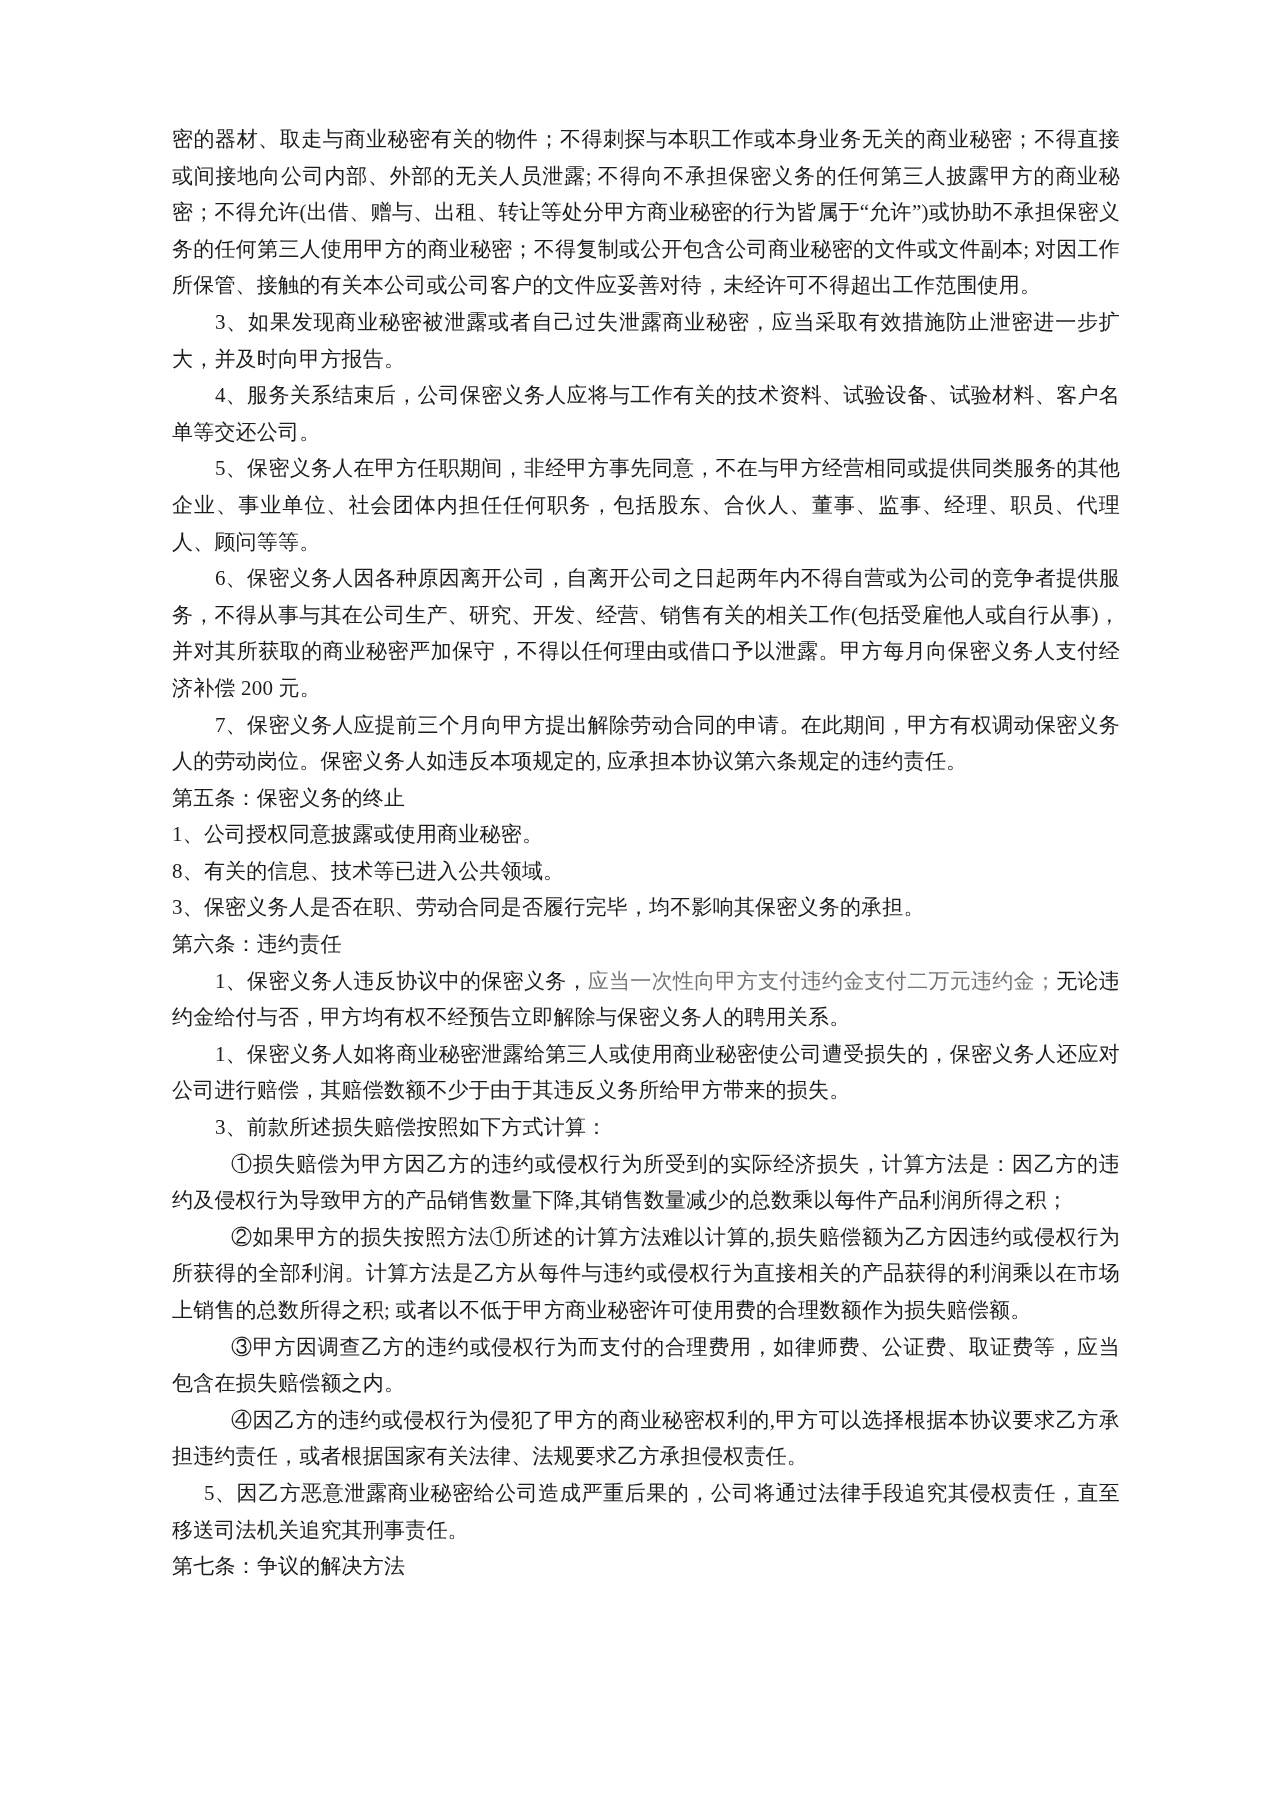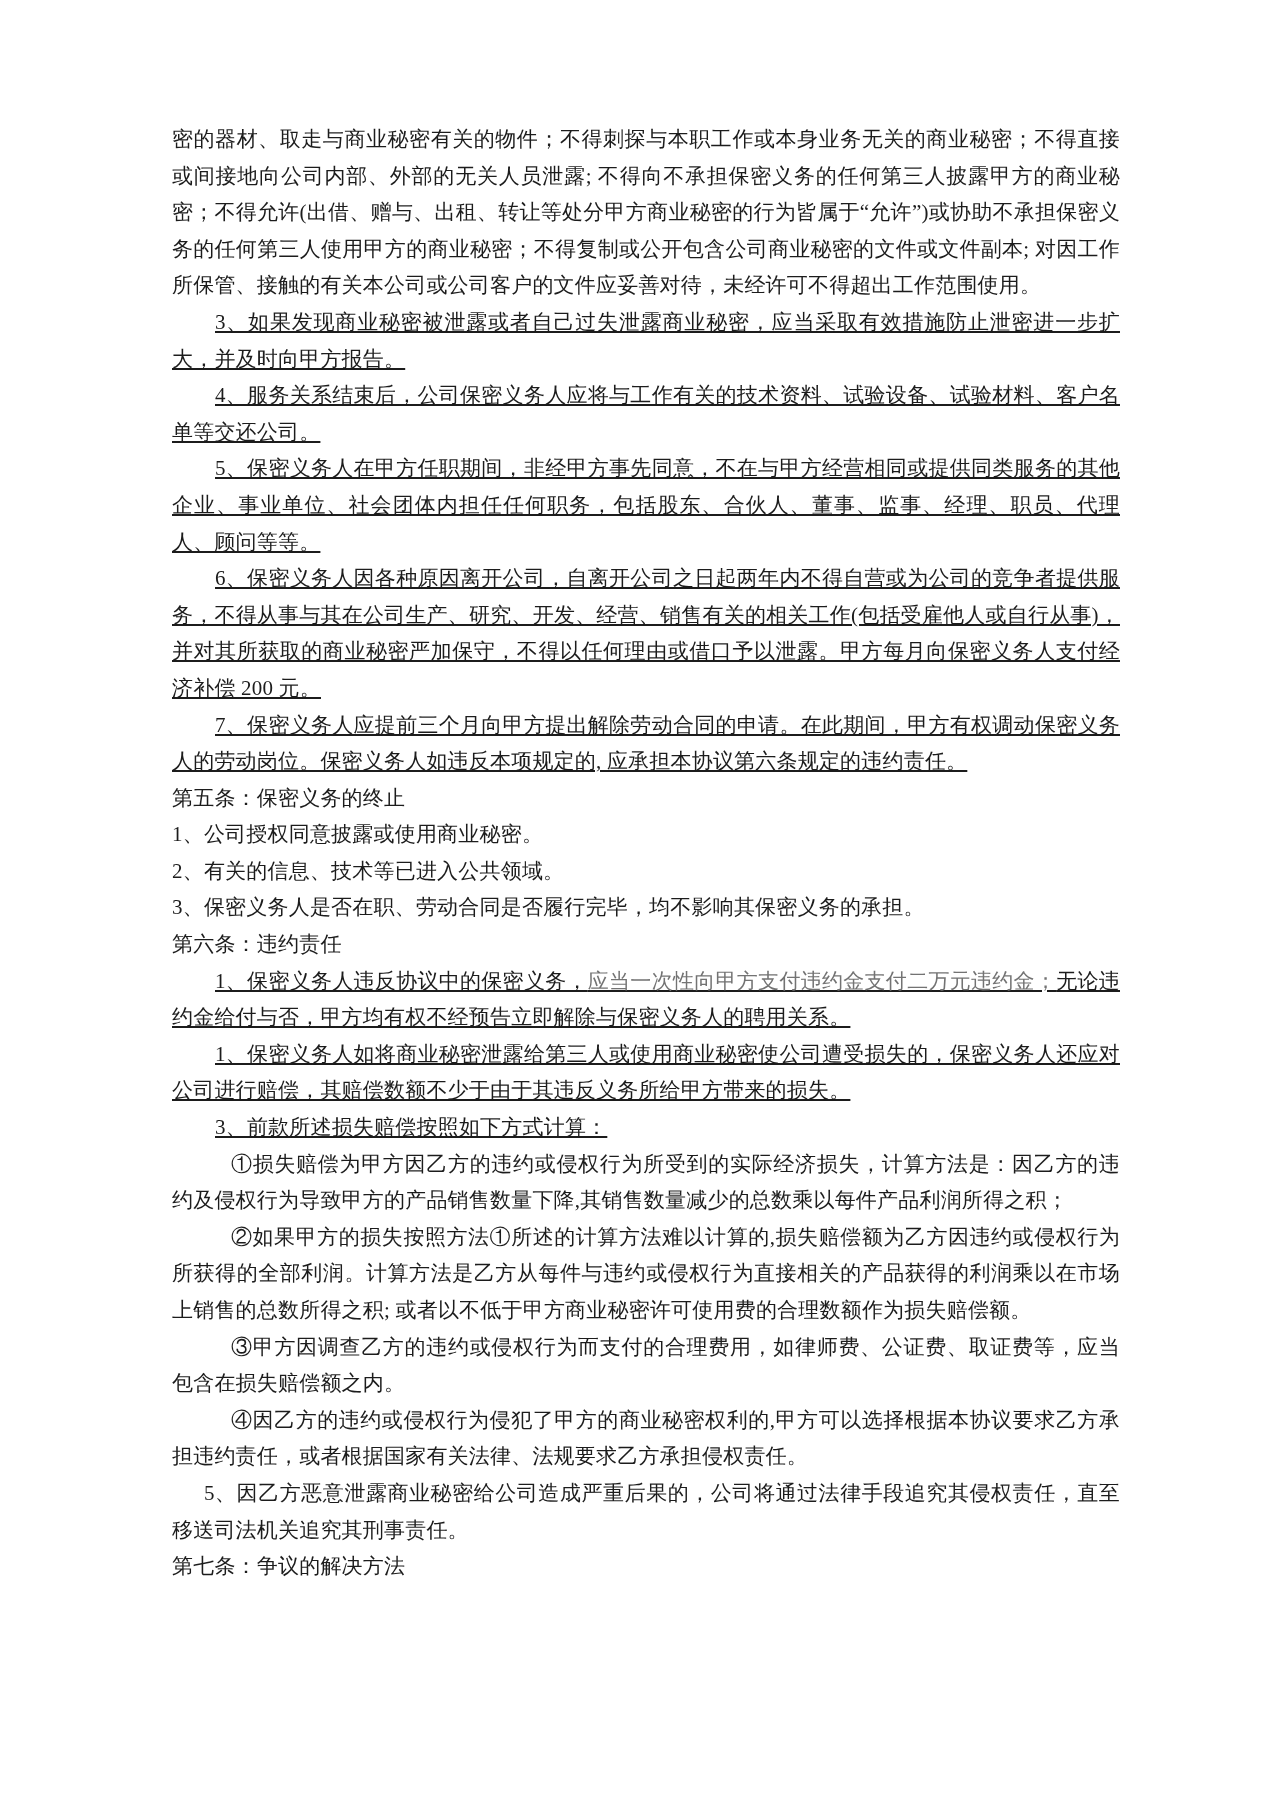--- a/index.html
+++ b/index.html
@@ -26,36 +26,36 @@
   p.para {
     margin: 0;
     padding: 0;
     text-align: justify;
     text-justify: inter-ideograph;
     letter-spacing: 0.2px;
     word-break: break-all;
   }
   p.ind0 { text-indent: 0; }
   p.ind1 { text-indent: 32px; }
-  p.ind2 { text-indent: 43px; text-decoration: underline; }
+  p.ind2 { text-indent: 43px; }
   p.ind3 { text-indent: 59px; }
 </style>
 </head>
 <body>
 
 <div class="doc-page" style="background: rgb(255, 255, 255); color: rgb(28, 28, 28);">
     <p class="para ind0"><span>密的器材、取走与商业秘密有关的物件；不得刺探与本职工作或本身业务无关的商业秘密；不得直接或间接地向公司内部、外部的无关人员泄露; 不得向不承担保密义务的任何第三人披露甲方的商业秘密；不得允许(出借、赠与、出租、转让等处分甲方商业秘密的行为皆属于“允许”)或协助不承担保密义务的任何第三人使用甲方的商业秘密；不得复制或公开包含公司商业秘密的文件或文件副本; 对因工作所保管、接触的有关本公司或公司客户的文件应妥善对待，未经许可不得超出工作范围使用。</span></p>
     <p class="para ind2"><span>3、如果发现商业秘密被泄露或者自己过失泄露商业秘密，应当采取有效措施防止泄密进一步扩大，并及时向甲方报告。</span></p>
     <p class="para ind2"><span>4、服务关系结束后，公司保密义务人应将与工作有关的技术资料、试验设备、试验材料、客户名单等交还公司。</span></p>
     <p class="para ind2"><span>5、保密义务人在甲方任职期间，非经甲方事先同意，不在与甲方经营相同或提供同类服务的其他企业、事业单位、社会团体内担任任何职务，包括股东、合伙人、董事、监事、经理、职员、代理人、顾问等等。</span></p>
     <p class="para ind2"><span>6、保密义务人因各种原因离开公司，自离开公司之日起两年内不得自营或为公司的竞争者提供服务，不得从事与其在公司生产、研究、开发、经营、销售有关的相关工作(包括受雇他人或自行从事)，并对其所获取的商业秘密严加保守，不得以任何理由或借口予以泄露。甲方每月向保密义务人支付经济补偿 200 元。</span></p>
     <p class="para ind2"><span>7、保密义务人应提前三个月向甲方提出解除劳动合同的申请。在此期间，甲方有权调动保密义务人的劳动岗位。保密义务人如违反本项规定的, 应承担本协议第六条规定的违约责任。</span></p>
     <p class="para ind0"><span>第五条：保密义务的终止</span></p>
     <p class="para ind0"><span>1、公司授权同意披露或使用商业秘密。</span></p>
-    <p class="para ind0"><span>2、有关的信息、技术等已进入公共领域。</span></p>
+    <p class="para ind0"><span>8、有关的信息、技术等已进入公共领域。</span></p>
     <p class="para ind0"><span>3、保密义务人是否在职、劳动合同是否履行完毕，均不影响其保密义务的承担。</span></p>
     <p class="para ind0"><span>第六条：违约责任</span></p>
     <p class="para ind2"><span>1、保密义务人违反协议中的保密义务，</span><span style="color: #737373;">应当一次性向甲方支付违约金支付二万元违约金；</span><span>无论违约金给付与否，甲方均有权不经预告立即解除与保密义务人的聘用关系。</span></p>
     <p class="para ind2"><span>1、保密义务人如将商业秘密泄露给第三人或使用商业秘密使公司遭受损失的，保密义务人还应对公司进行赔偿，其赔偿数额不少于由于其违反义务所给甲方带来的损失。</span></p>
     <p class="para ind2"><span>3、前款所述损失赔偿按照如下方式计算：</span></p>
     <p class="para ind3"><span>①损失赔偿为甲方因乙方的违约或侵权行为所受到的实际经济损失，计算方法是：因乙方的违约及侵权行为导致甲方的产品销售数量下降,其销售数量减少的总数乘以每件产品利润所得之积；</span></p>
     <p class="para ind3"><span>②如果甲方的损失按照方法①所述的计算方法难以计算的,损失赔偿额为乙方因违约或侵权行为所获得的全部利润。计算方法是乙方从每件与违约或侵权行为直接相关的产品获得的利润乘以在市场上销售的总数所得之积; 或者以不低于甲方商业秘密许可使用费的合理数额作为损失赔偿额。</span></p>
     <p class="para ind3"><span>③甲方因调查乙方的违约或侵权行为而支付的合理费用，如律师费、公证费、取证费等，应当包含在损失赔偿额之内。</span></p>
     <p class="para ind3"><span>④因乙方的违约或侵权行为侵犯了甲方的商业秘密权利的,甲方可以选择根据本协议要求乙方承担违约责任，或者根据国家有关法律、法规要求乙方承担侵权责任。</span></p>
     <p class="para ind1"><span>5、因乙方恶意泄露商业秘密给公司造成严重后果的，公司将通过法律手段追究其侵权责任，直至移送司法机关追究其刑事责任。</span></p>

